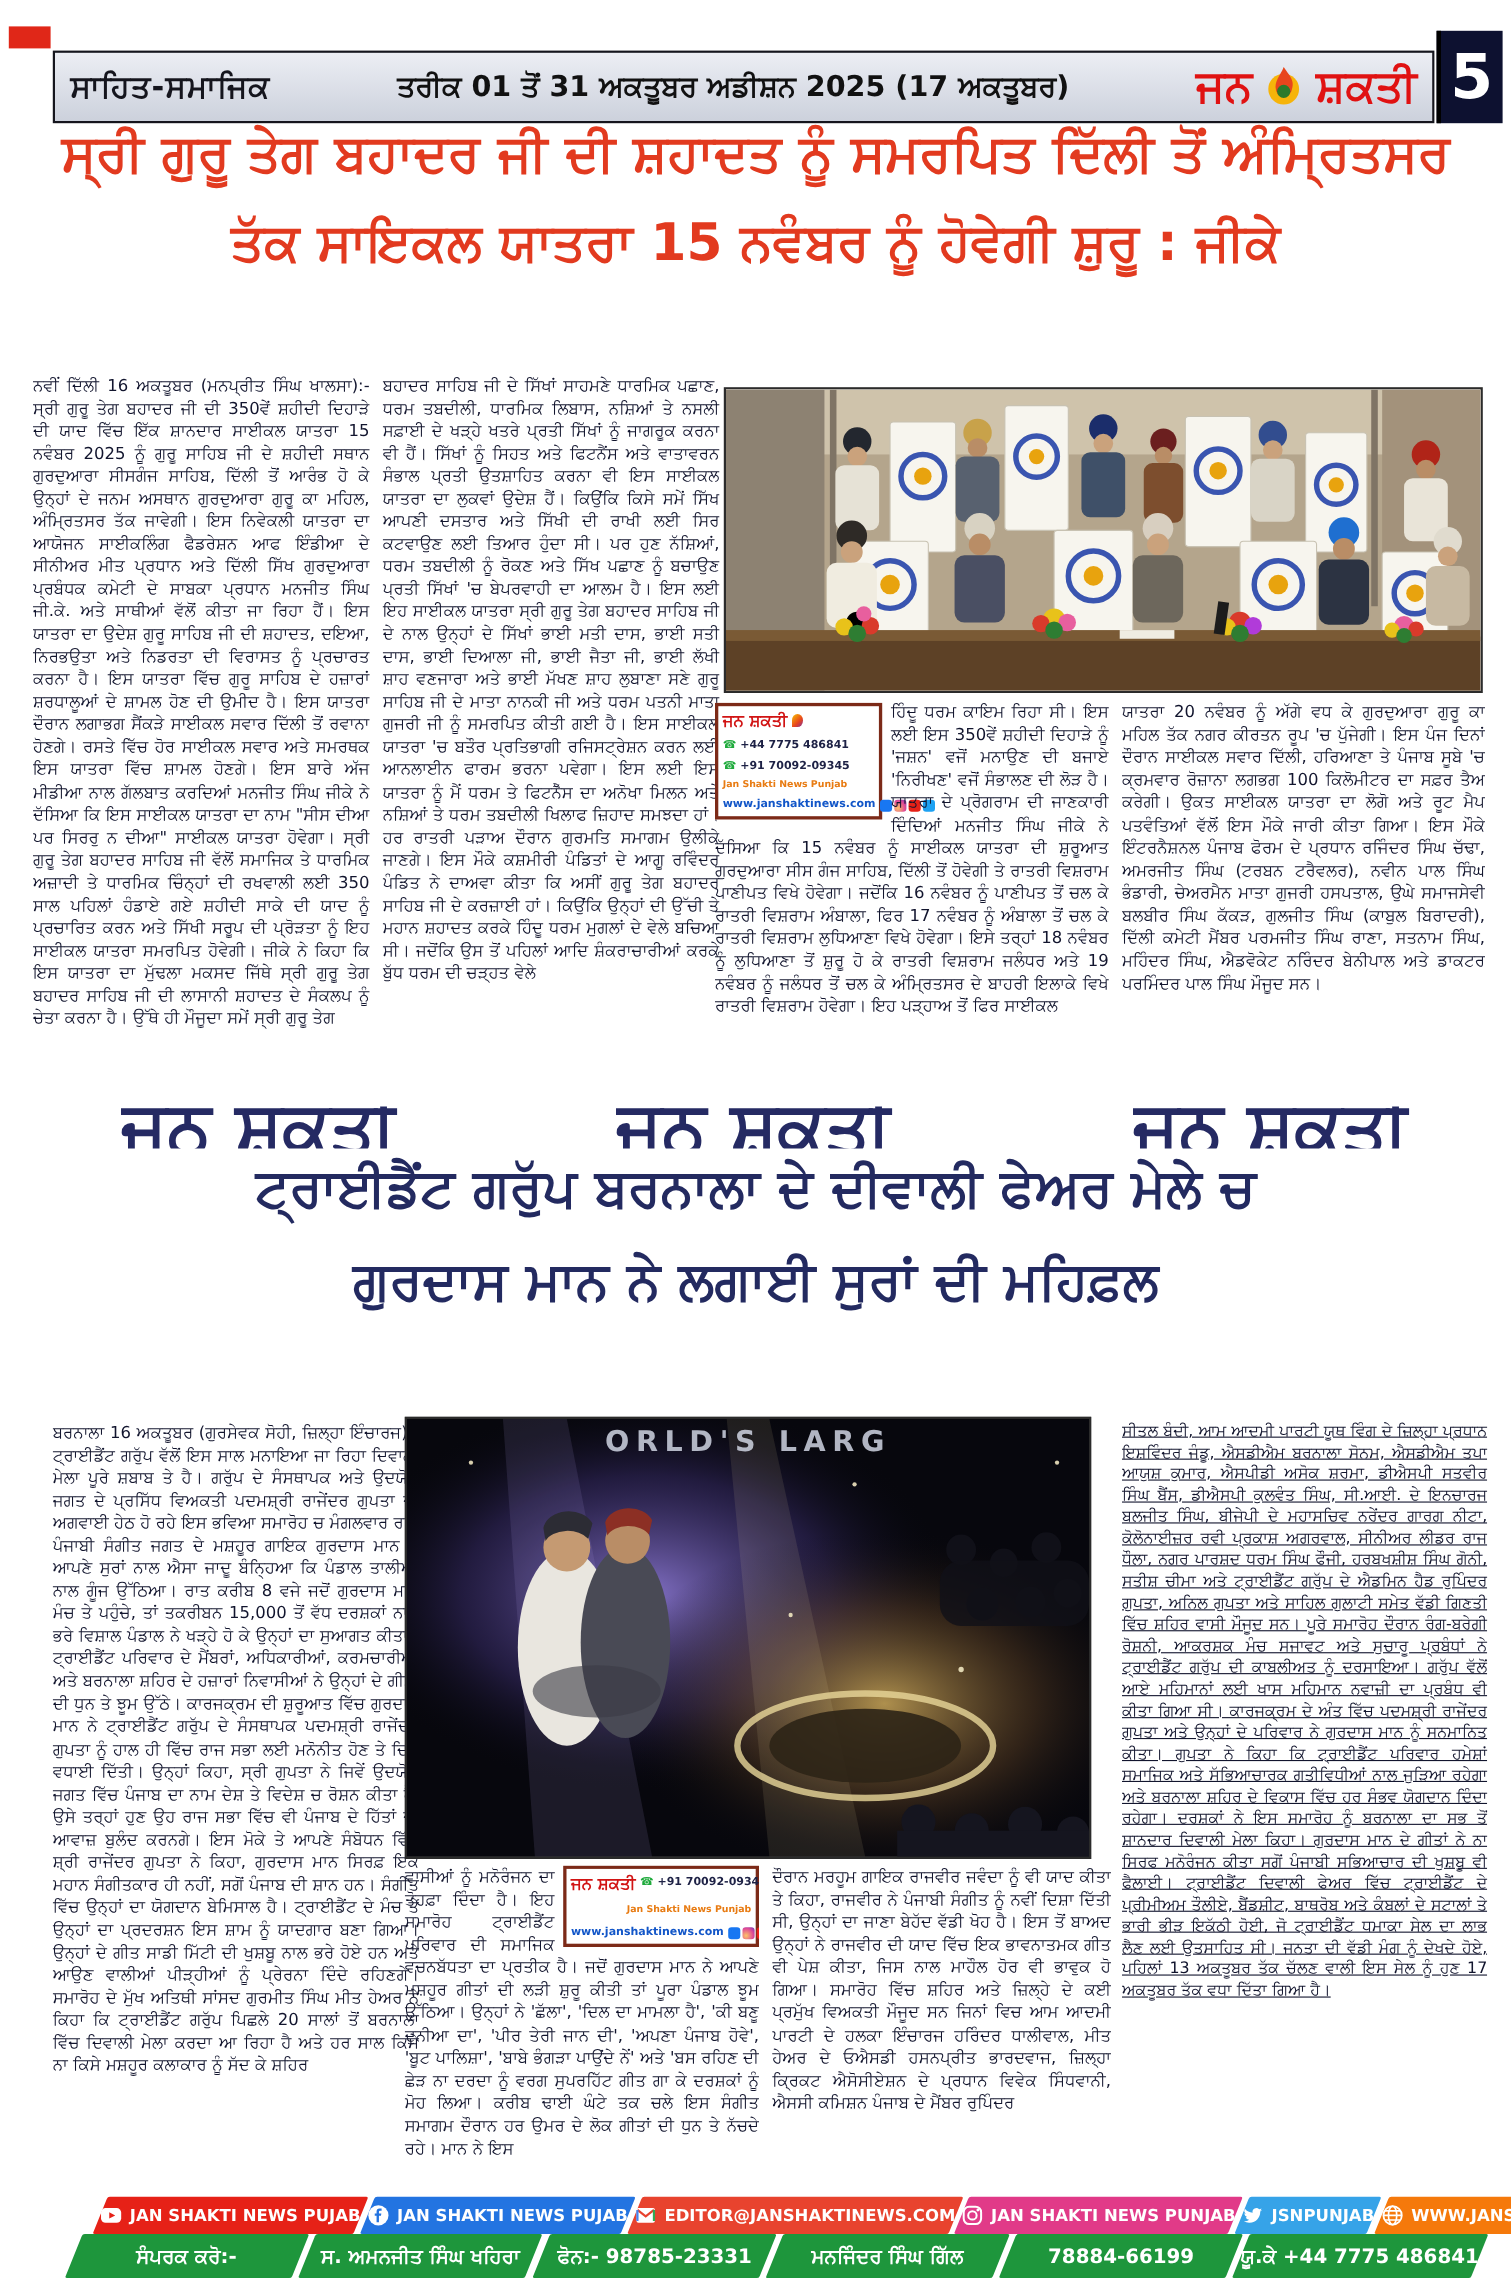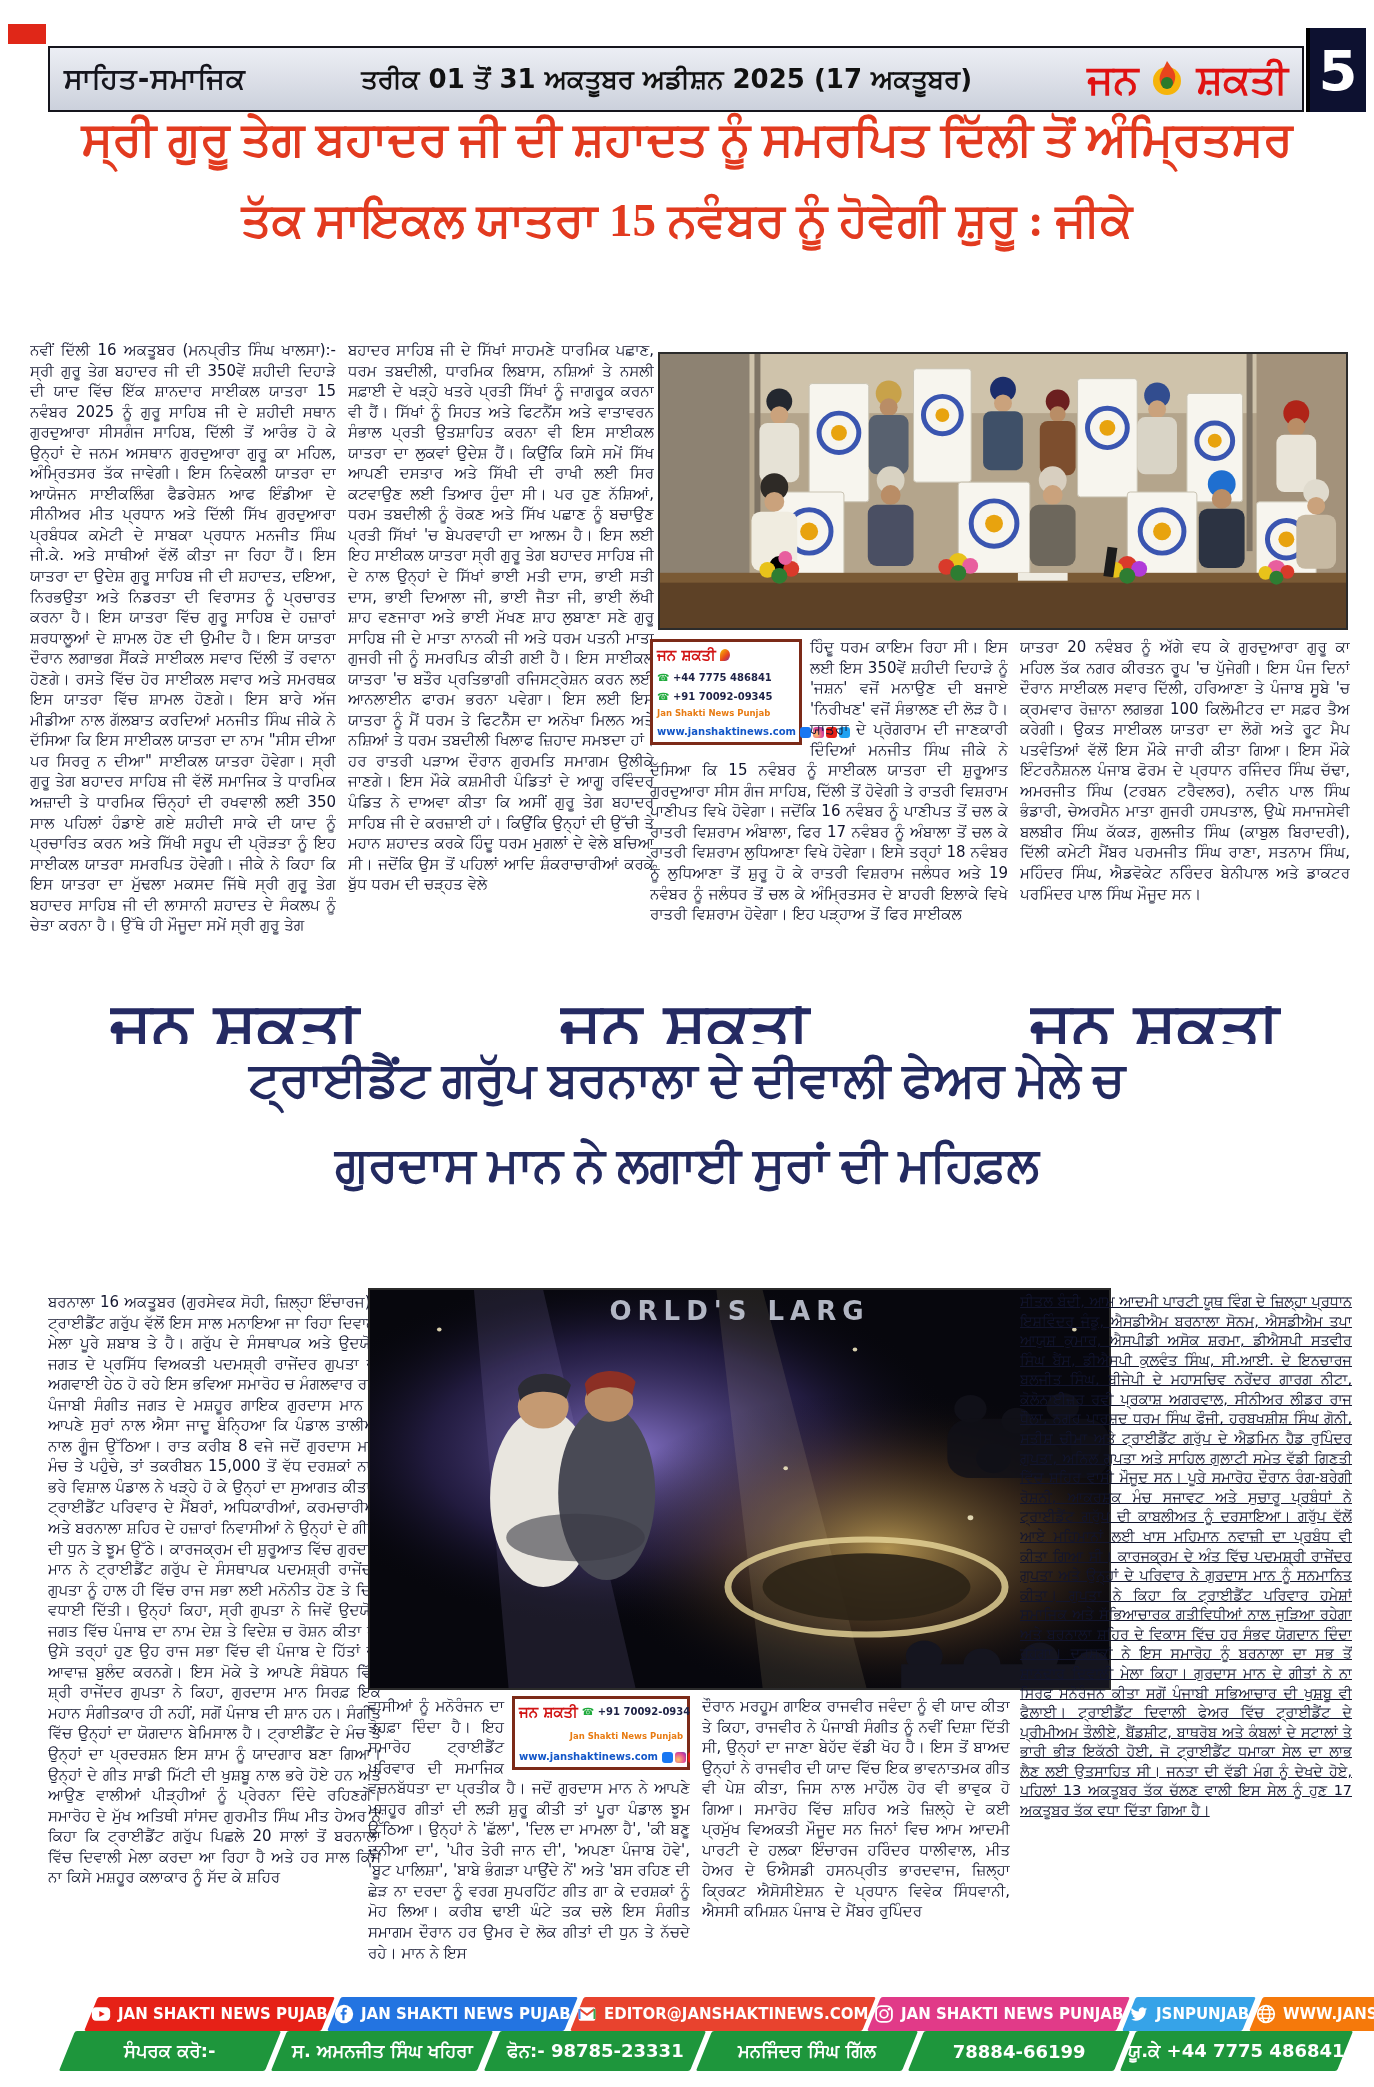--- a/index.html
+++ b/index.html
@@ -11,42 +11,42 @@
             border:2px solid #15151d;background:linear-gradient(#eceef4,#ccd1dc);
             display:flex;align-items:center;justify-content:space-between;box-sizing:border-box;padding:0 14px;}
   .section-name{font-size:28px;font-weight:bold;color:#15151d;letter-spacing:1px;}
   .date-line{font-size:26px;font-weight:bold;color:#111;}
   .brand{display:flex;align-items:center;gap:12px;font-size:40px;font-weight:bold;color:#e01212;line-height:1;}
   .brand .emblem{width:34px;height:40px;display:inline-block;}
   .page-num{position:absolute;left:1306px;top:28px;width:56px;height:84px;background:#0d1130;
             border-left:4px solid #000;color:#fff;font-size:56px;font-weight:bold;
             display:flex;align-items:center;justify-content:center;}
   
-  .headline{position:absolute;left:30px;width:1314px;text-align:center;font-weight:bold;font-family:Liberation Serif, serif;}
+  .headline{position:absolute;left:30px;width:1314px;text-align:center;font-weight:bold;}
   .headline .hl-line{display:block;}
   .hl1{top:112px;color:#e23a1f;font-size:47px;}
   .hl1 .hl-line{margin-bottom:26px;}
   .hl2{top:1052px;color:#232a60;font-size:48px;}
   .hl2 .hl-line{margin-bottom:28px;}
   
   .col{position:absolute;text-align:justify;overflow:hidden;color:#12152e;}
   .fs15{font-size:15px;line-height:1.37;}
   .fs14{font-size:14.4px;line-height:1.36;}
   .a1c1{left:30px;top:340px;width:306px;height:678px;}
   .a1c2{left:348px;top:340px;width:306px;height:678px;}
   .a1c3{left:650px;top:637px;width:358px;height:380px;}
   .a1c4{left:1020px;top:637px;width:330px;height:380px;}
   .a2c1{left:48px;top:1292px;width:333px;height:710px;}
   .a2colA{left:368px;top:1696px;width:322px;height:306px;}
   .a2colB{left:702px;top:1696px;width:308px;height:306px;}
   .a2c3{left:1020px;top:1292px;width:332px;height:710px;text-decoration:underline;}
   
   .photo{position:absolute;border:2px solid #2b2b2b;box-sizing:border-box;overflow:hidden;}
   .photo1{left:658px;top:352px;width:690px;height:278px;}
-  .photo2{left:368px;top:1288px;width:743px;height:402px;background:#404040;}
+  .photo2{left:368px;top:1288px;width:624px;height:402px;background:#404040;}
   .photo svg{display:block;width:100%;height:100%;}
   .photo-banner{position:absolute;top:6px;left:0;width:100%;text-align:center;color:#cfd4e2;
                 font-size:26px;font-weight:bold;letter-spacing:6px;opacity:.85;}
   
   .contact-card{background:#fff;border:3px solid #7c2a18;box-sizing:border-box;
                 display:flex;flex-direction:column;justify-content:space-between;padding:3px 4px;}
   .card1{float:left;width:152px;height:106px;margin:2px 8px 2px 0;}
   .card2{float:right;width:178px;height:74px;margin:0 0 4px 8px;}
   .cc-row{display:flex;align-items:center;gap:4px;}
   .cc-logo{color:#d11414;font-weight:bold;font-size:15px;white-space:nowrap;}

